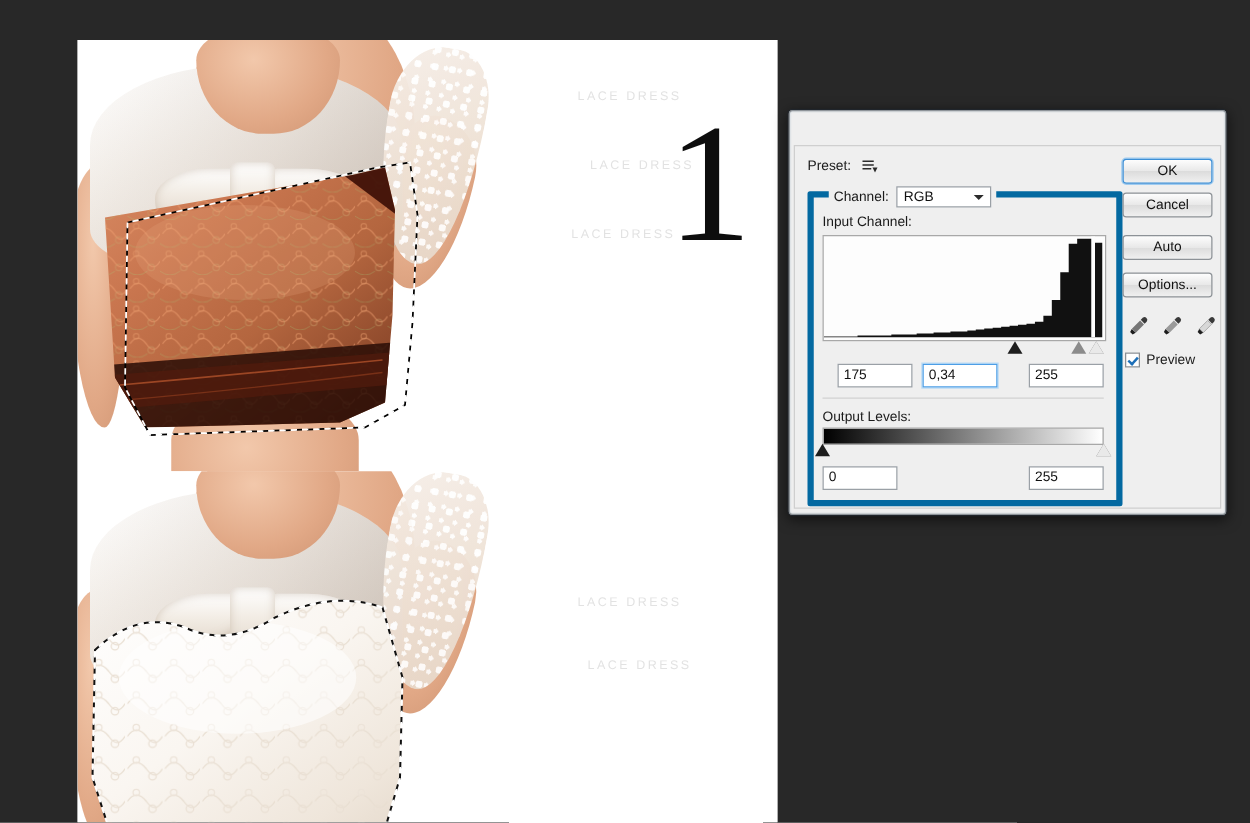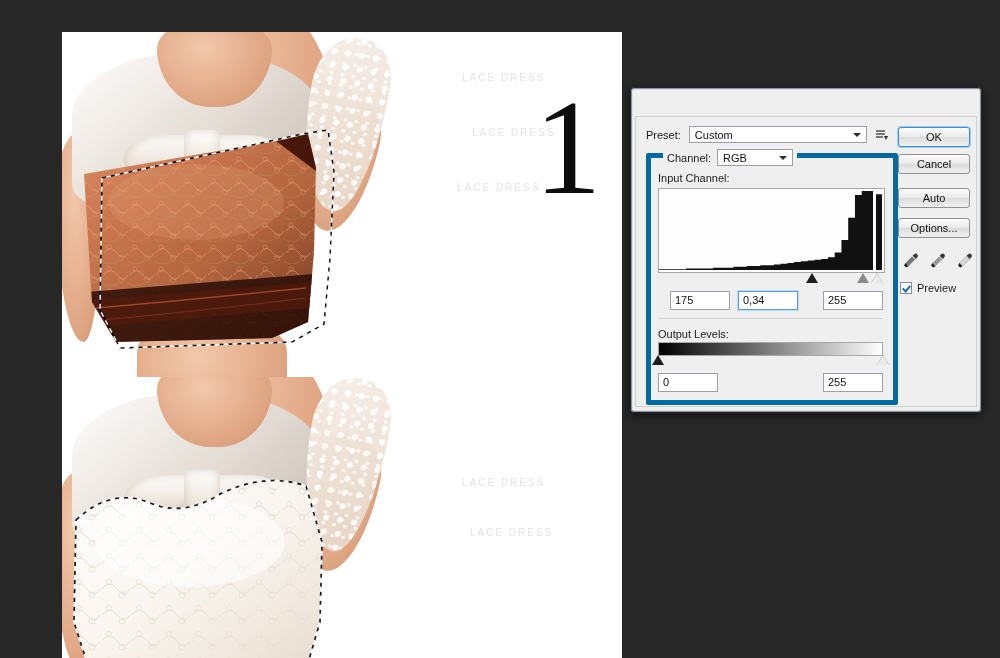--- a/index.html
+++ b/index.html
@@ -467,24 +467,20 @@
   </div>
 </div>
 
 <div id="levels-dialog">
 
 
   <div id="dialog-body">
 
     <div class="row-preset">
       <span class="lbl">Preset:</span>
-      <div class="combo" id="preset-combo">
-        <span>Custom</span>
-        <span class="arrow"></span>
-      </div>
       <div id="preset-menu-icon">
         <svg width="14" height="14" viewBox="0 0 14 14">
           <g stroke="#2b2b2b" stroke-width="1.2">
             <line x1="1" y1="3" x2="10" y2="3"></line>
             <line x1="1" y1="6" x2="10" y2="6"></line>
             <line x1="1" y1="9" x2="8" y2="9"></line>
           </g>
           <path d="M9,8 L13,8 L11,12 Z" fill="#2b2b2b"></path>
         </svg>
       </div>

